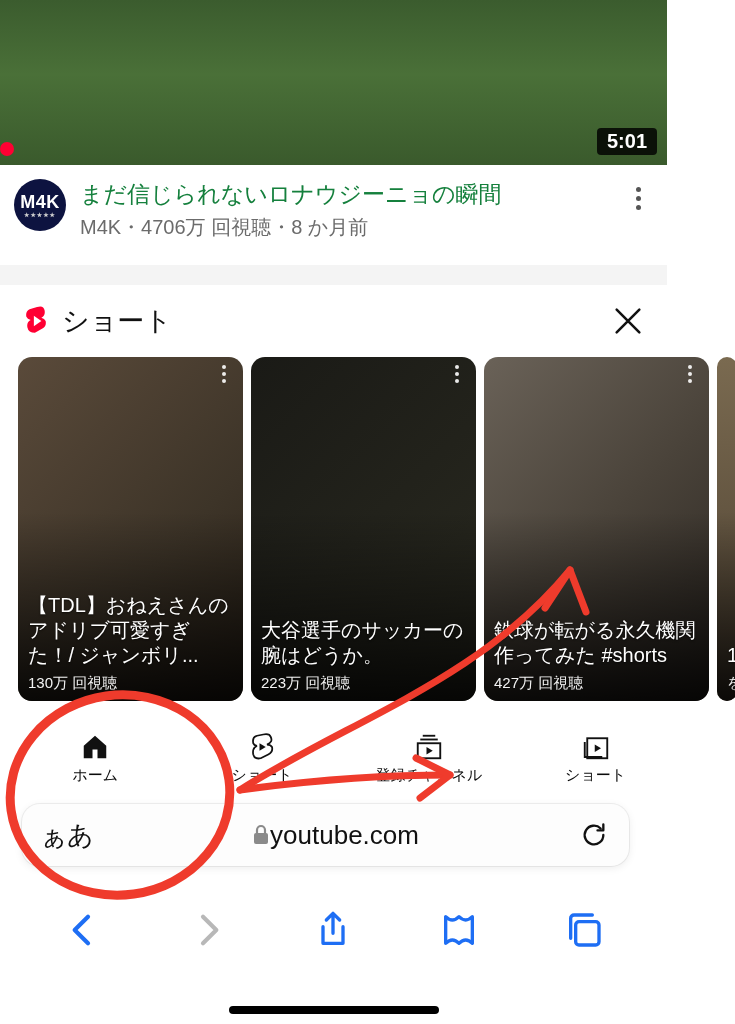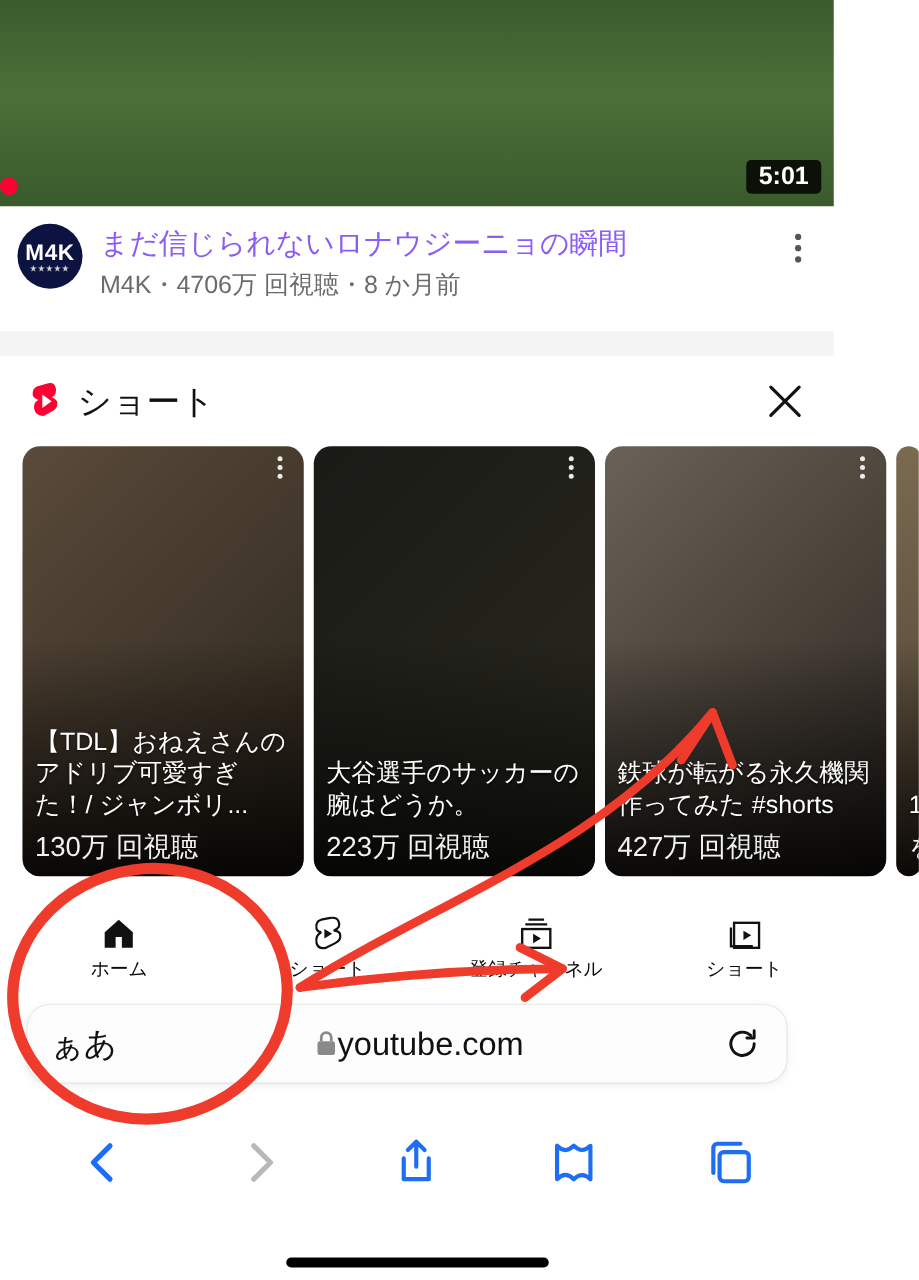--- a/index.html
+++ b/index.html
@@ -7,21 +7,21 @@
   .root { position: relative; width: 667px; height: 1024px; background: #fff; }
 
   
   .video-thumb { position: relative; width: 100%; height: 165px; background: linear-gradient(180deg, #3b5c2e 0%, #4a7038 45%, #3a5a2c 100%); overflow: hidden; }
   .red-dot { position: absolute; left: 0; top: 142px; width: 14px; height: 14px; border-radius: 50%; background: #ff0033; }
   .duration-badge { position: absolute; right: 10px; bottom: 10px; background: rgba(0,0,0,0.82); color: #fff; font-size: 20px; font-weight: 600; padding: 2px 10px; border-radius: 4px; }
   .video-meta { display: flex; align-items: flex-start; padding: 14px 14px 24px 14px; gap: 14px; }
   .avatar { width: 52px; height: 52px; border-radius: 50%; background: #0d1340; color: #fff; display: flex; align-items: center; justify-content: center; flex-direction: column; font-weight: 700; font-size: 18px; letter-spacing: 0.5px; text-align: center; }
   .avatar-sub { font-size: 6px; letter-spacing: 1px; margin-top: -2px; color:#d0d0d0;}
   .video-info { flex: 1; }
-  .video-title { font-size: 23px; color: #8b5cf6; line-height: 1.35; }
+  .video-title { font-size: 23px; color: #15803d; line-height: 1.35; }
   .video-sub { font-size: 20px; color: #6b6b6b; margin-top: 4px; }
   .more-btn { width: 30px; display: flex; align-items: center; justify-content: center; flex-direction: column; gap: 4px; margin-top:8px;}
   .more-btn span { width: 5px; height: 5px; border-radius: 50%; background: #555; }
 
   .divider { height: 20px; background: #f4f4f4; }
 
   
   .shorts-header { display: flex; align-items: center; justify-content: space-between; padding: 18px 22px 18px 22px; }
   .shorts-left { display: flex; align-items: center; gap: 12px; }
   .shorts-logo { width: 28px; height: 30px; position: relative; }
@@ -29,21 +29,21 @@
   .shorts-title { font-size: 27px; color: #111; }
   .close-x { width: 34px; height: 34px; }
   .close-x svg { width: 100%; height: 100%; }
 
   .shorts-row { display: flex; gap: 8px; padding: 0 18px; }
   .short-card { position: relative; border-radius: 14px; overflow: hidden; flex: 0 0 225px; height: 344px; background: #333; }
   .short-card:last-child { flex: 0 0 20px; }
   .short-grad { position: absolute; left: 0; right: 0; bottom: 0; height: 55%; background: linear-gradient(180deg, rgba(0,0,0,0) 0%, rgba(0,0,0,0.85) 100%); }
   .short-text { position: absolute; left: 10px; right: 10px; bottom: 8px; color: #fff; }
   .short-title { font-size: 20px; line-height: 1.25; text-shadow: 0 1px 2px rgba(0,0,0,0.6); }
-  .short-views { font-size: 22px; margin-top: 6px; opacity: 0.95; }
+  .short-views { font-size: 15px; margin-top: 6px; opacity: 0.95; }
   .short-more { position: absolute; top: 8px; right: 8px; width: 22px; display:flex; flex-direction:column; gap:3px; align-items:center;}
   .short-more span{width:4px;height:4px;border-radius:50%;background:#fff;opacity:0.9;}
   .card-tdl { background: linear-gradient(135deg, #5a4a3a 0%, #3d3428 60%, #2a2218 100%); }
   .card-ohtani { background: linear-gradient(135deg, #1a1a16 0%, #2a2a20 100%); }
   .card-magnet { background: linear-gradient(135deg, #6a6258 0%, #4a433a 50%, #2a2520 100%); }
   .card-last { background: linear-gradient(180deg, #7a6a50 0%, #4a3e30 100%); }
 
   
   .nav-tabs { position: absolute; left: 0; right: 0; top: 721px; height: 75px; display: flex; background: #fff; }
   .nav-item { flex: 1; display: flex; flex-direction: column; align-items: center; justify-content: center; gap: 4px; margin-left: 24px; }

